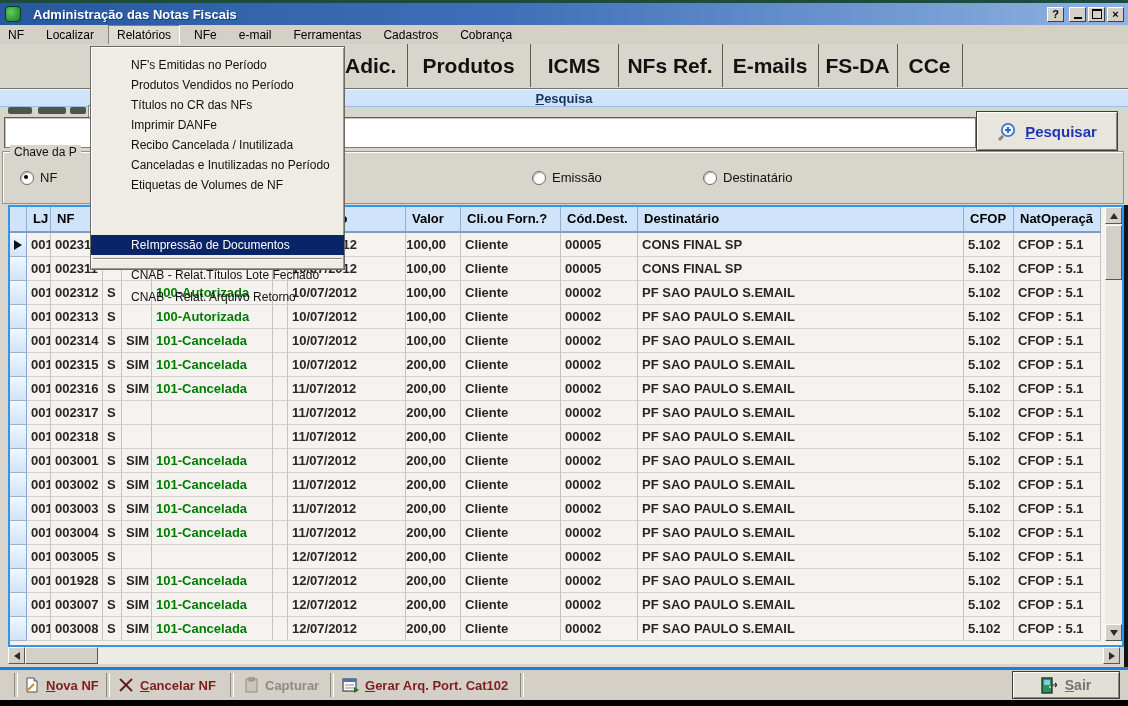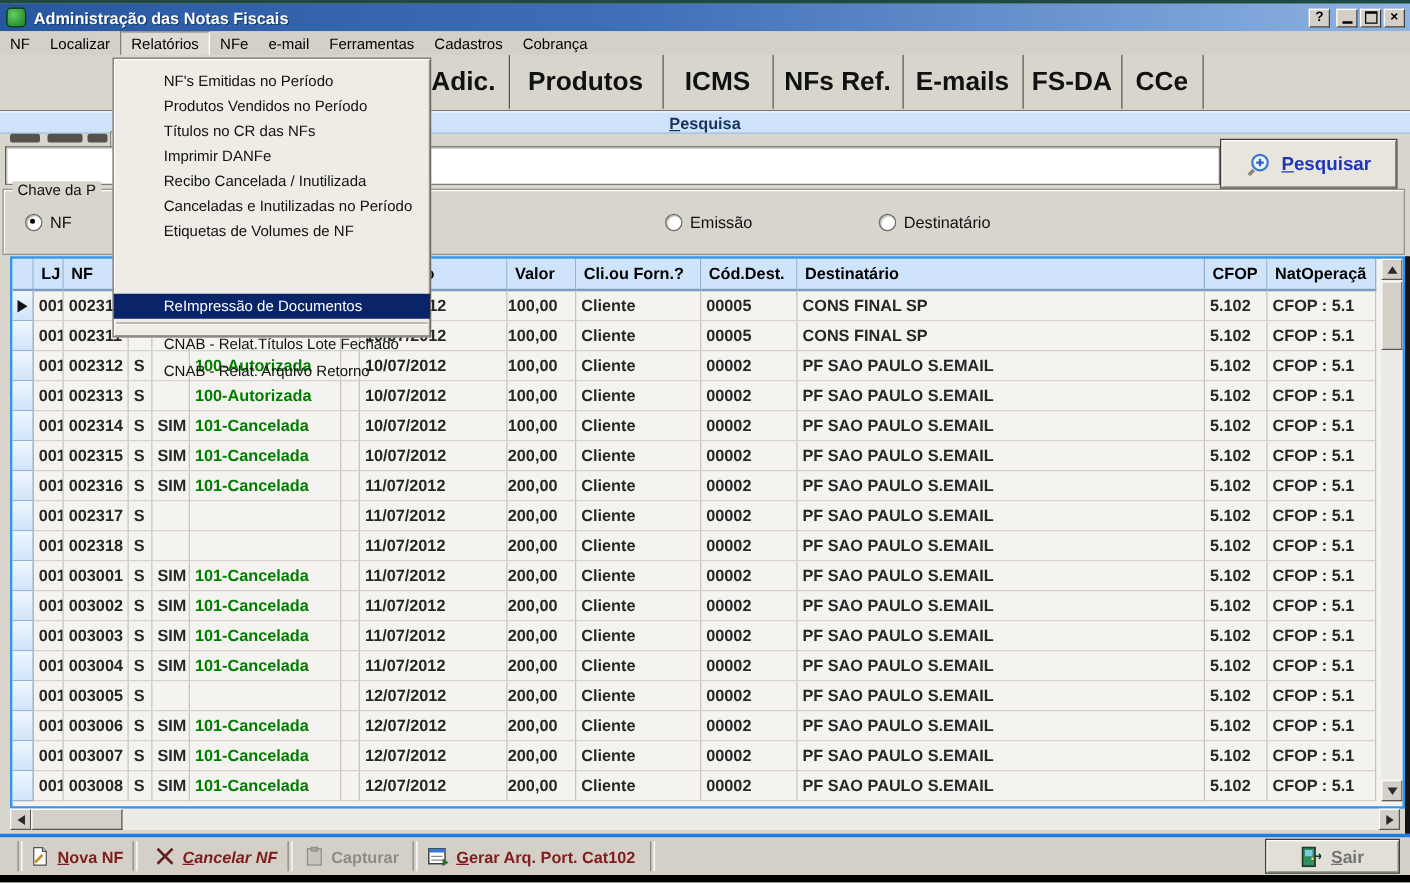--- a/index.html
+++ b/index.html
@@ -1,19 +1,19 @@
 <!DOCTYPE html>
 <html><head>
 <meta charset="utf-8">
 <style>
   html,body{margin:0;padding:0;background:#888;}
   #app{position:relative;width:1128px;height:706px;overflow:hidden;
        background:#d8d5cd;font-family:"Liberation Sans",sans-serif;
        -webkit-font-smoothing:none;}
-  .abs{position:absolute;}
+  .abs{position:absolute;gap:6px;}
   
   .top-strip{left:0;top:0;width:1128px;height:3px;background:#1d4b41;}
   .titlebar{left:0;top:3px;width:1128px;height:22px;
             background:linear-gradient(90deg,#27589f 0%,#3f6fb8 45%,#8fb3e2 100%);
             display:flex;align-items:center;}
   .appicon{width:14px;height:14px;margin-left:5px;border-radius:4px;
            background:radial-gradient(circle at 35% 35%,#5fcf5f,#1d7a24);
            border:1px solid #0c3b10;}
   .wtitle{color:#fff;font-size:13px;font-weight:bold;margin-left:6px;
           text-shadow:1px 1px 0 #163a70;white-space:nowrap;}
@@ -110,21 +110,21 @@
   .hbtn-l{left:0;top:0;} .hbtn-r{right:0;left:auto;top:0;}
   
   .blueline{left:0;top:667px;width:1128px;height:3px;background:#1e7ce8;}
   .toolbar{left:0;top:670px;width:1128px;height:30px;background:#d4d0c8;}
   .tsep{position:absolute;top:3px;width:2px;height:24px;
         border-left:1px solid #8a8680;border-right:1px solid #fff;}
   .s0{left:14px;} .s1{left:106px;} .s2{left:230px;} .s3{left:330px;} .s4{left:520px;}
   .tb-btn{position:absolute;top:0;height:30px;display:flex;align-items:center;gap:6px;
           font-size:13px;font-weight:bold;color:#7f1d1d;background:transparent;border:0;
           font-family:"Liberation Sans",sans-serif;padding:0;}
-  .b-new{left:24px;} .b-cancel{left:124px;font-style:italic;} .b-capt{left:244px;color:#8f8b84;} .b-ger{left:342px;}
+  .b-new{left:24px;} .b-cancel{left:118px;} .b-capt{left:244px;color:#8f8b84;} .b-ger{left:342px;}
   .exit-btn{left:1012px;top:671px;width:108px;height:28px;background:#e2dfd7;
             border:1px solid #403d38;box-shadow:inset 1px 1px 0 #fff,inset -1px -1px 0 #8a867e;
             display:flex;align-items:center;justify-content:center;gap:8px;
             font-size:14px;font-weight:bold;color:#737373;}
   .right-strip{left:1124px;top:205px;width:4px;height:462px;background:#141414;}
   .black-strip{left:0;top:700px;width:1128px;height:6px;background:#000;}
   
   .dropdown{left:90px;top:46px;width:255px;height:224px;background:#eeece5;
             border:1px solid #6e6a62;
             box-shadow:inset 1px 1px 0 #ffffff,inset -1px -1px 0 #9a968e;
@@ -455,21 +455,21 @@
           <div class="gc num">200,00</div>
           <div class="gc">Cliente</div>
           <div class="gc">00002</div>
           <div class="gc">PF SAO PAULO S.EMAIL</div>
           <div class="gc">5.102</div>
           <div class="gc">CFOP : 5.1</div>
         </div>
         <div class="grow row">
           <div class="gc gut"></div>
           <div class="gc">001</div>
-          <div class="gc">003006</div>
+          <div class="gc">001928</div>
           <div class="gc">S</div>
           <div class="gc">SIM</div>
           <div class="gc green">101-Cancelada</div>
           <div class="gc"></div>
           <div class="gc">12/07/2012</div>
           <div class="gc num">200,00</div>
           <div class="gc">Cliente</div>
           <div class="gc">00002</div>
           <div class="gc">PF SAO PAULO S.EMAIL</div>
           <div class="gc">5.102</div>

